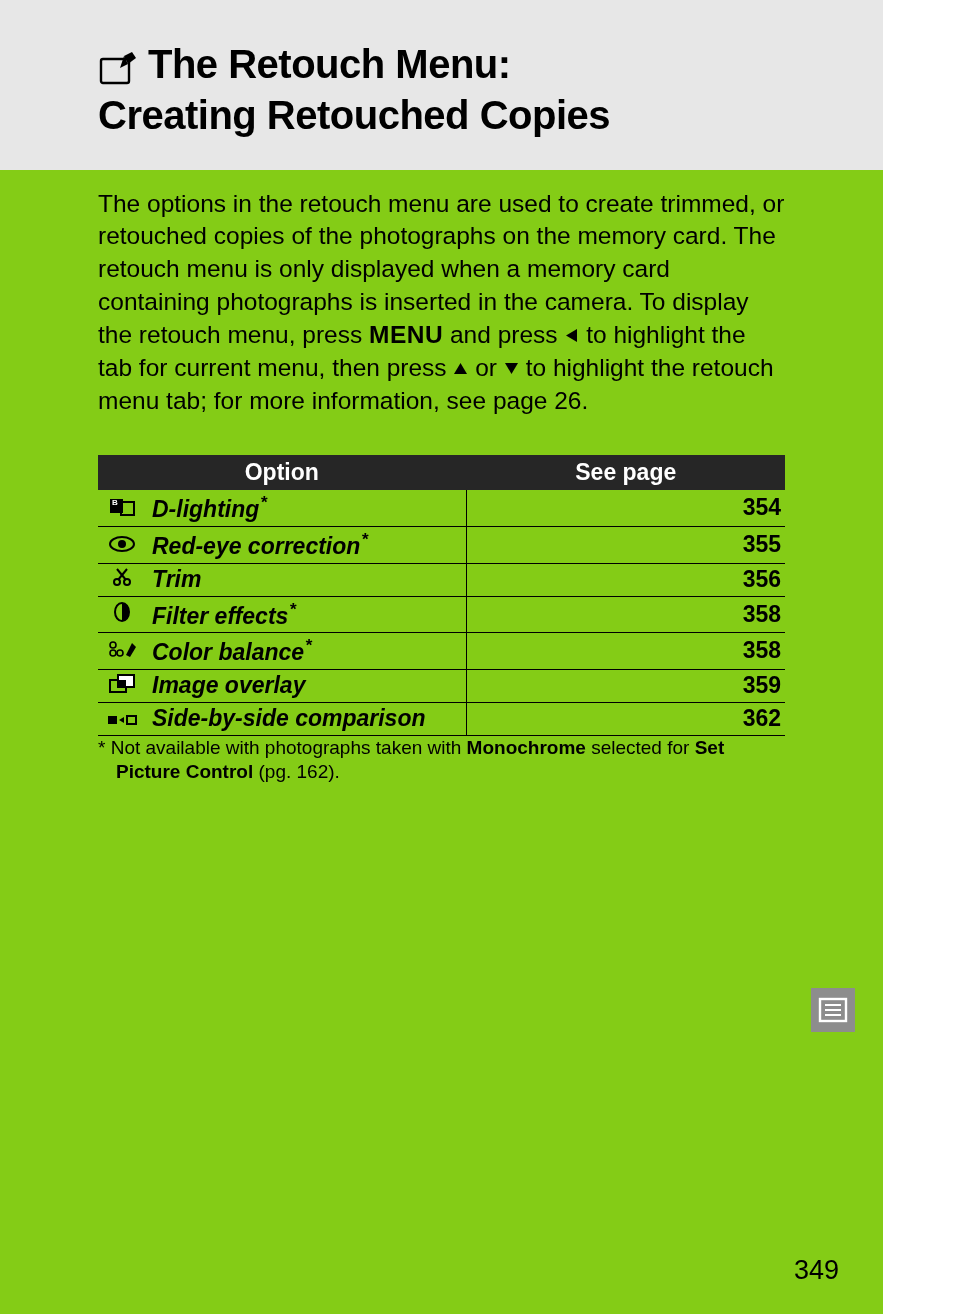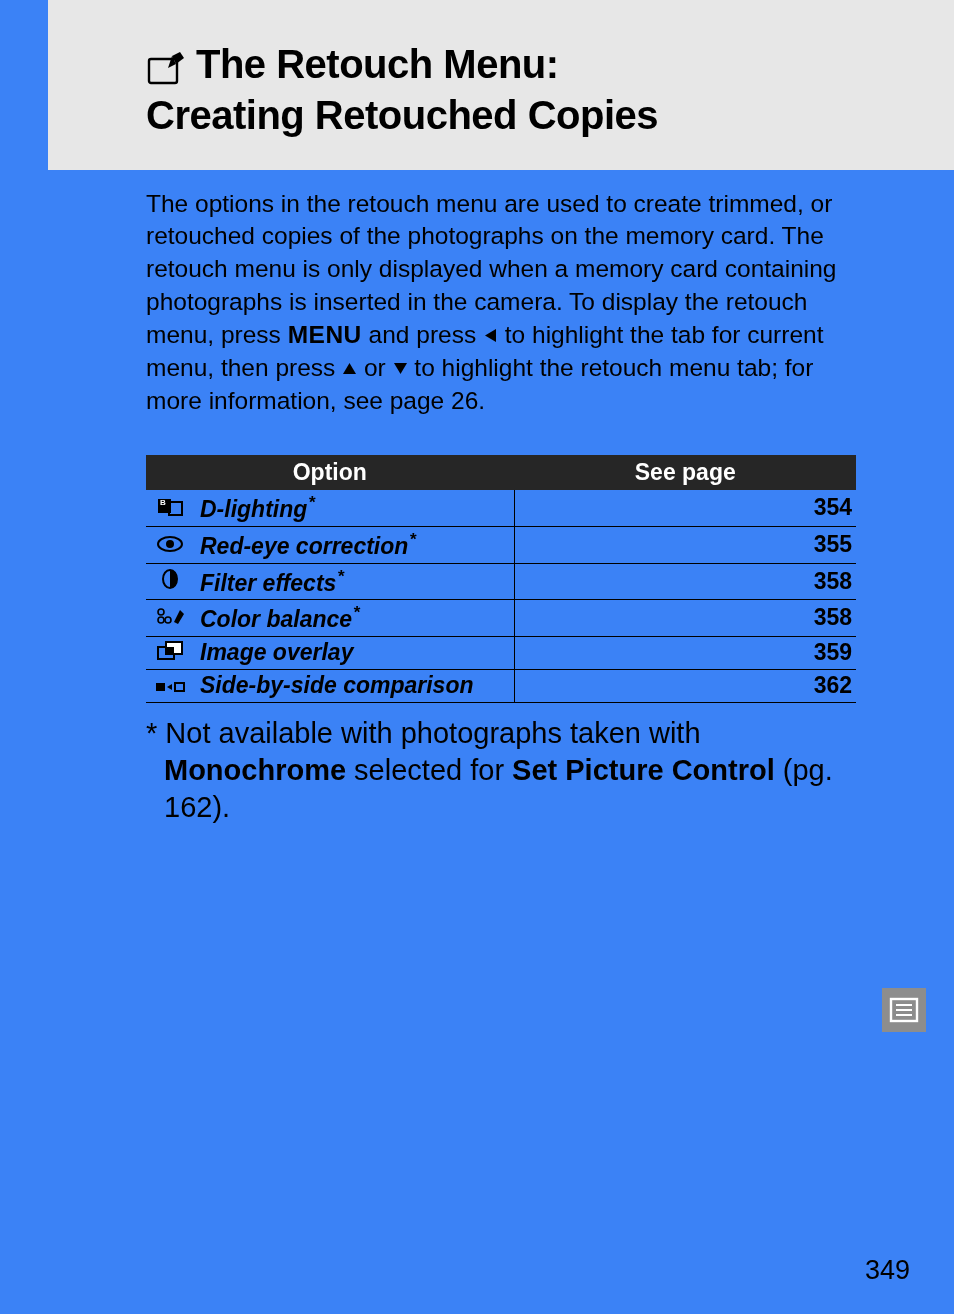--- a/index.html
+++ b/index.html
@@ -1,17 +1,17 @@
 <!DOCTYPE html>
 <html><head>
 <meta charset="utf-8">
 <style>
   * { box-sizing: border-box; margin: 0; padding: 0; }
   html, body { width: 954px; background: #fff; font-family: "Myriad Pro", "Segoe UI", Arial, sans-serif; color: #000; }
-  .page { width: 954px; min-height: 1314px; position: relative; background: #3b82f6; padding-left: 48px; }
+  .page { width: 883px; min-height: 1314px; position: relative; background: #84cc16; }
   .header-band {
     background: #e7e7e7;
     padding: 40px 60px 30px 98px;
   }
   .heading {
     font-size: 40px;
     line-height: 1.22;
     font-weight: 700;
     letter-spacing: -0.5px;
     display: block;
@@ -70,23 +70,23 @@
     text-align: right;
     font-weight: 700;
   }
   .asterisk-sup {
     font-size: 0.75em;
     vertical-align: super;
     font-weight: 700;
     margin-left: 1px;
   }
   .footnote {
-    font-size: 29px;
+    font-size: 19px;
     line-height: 1.28;
-    margin-top: 12px;
+    margin-top: 0;
     padding-left: 18px;
     text-indent: -18px;
   }
   .footnote b { font-weight: 700; }
   .tab-badge {
     position: absolute;
     right: 28px;
     top: 988px;
     width: 44px; height: 44px;
     background: #8d8d8d;
@@ -149,20 +149,30 @@
         </tr>
         <tr>
           <td class="icon-cell"><span><svg width="26" height="16" viewBox="0 0 26 16">
                   <ellipse cx="13" cy="8" rx="12" ry="7" fill="none" stroke="#000" stroke-width="2"></ellipse>
                   <circle cx="13" cy="8" r="4" fill="#000"></circle>
                 </svg></span></td>
           <td class="label-cell"><span>Red-eye correction</span><span class="asterisk-sup">*</span></td>
           <td class="page-cell">355</td>
         </tr>
         <tr>
+          <td class="icon-cell"><span><svg width="20" height="20" viewBox="0 0 20 20">
+                  <circle cx="5" cy="15" r="3" fill="none" stroke="#000" stroke-width="2"></circle>
+                  <circle cx="15" cy="15" r="3" fill="none" stroke="#000" stroke-width="2"></circle>
+                  <line x1="6" y1="13" x2="15" y2="2" stroke="#000" stroke-width="2"></line>
+                  <line x1="14" y1="13" x2="5" y2="2" stroke="#000" stroke-width="2"></line>
+                </svg></span></td>
+          <td class="label-cell"><span>Trim</span></td>
+          <td class="page-cell">356</td>
+        </tr>
+        <tr>
           <td class="icon-cell"><span><svg width="18" height="20" viewBox="0 0 18 20">
                   <ellipse cx="9" cy="10" rx="7" ry="9" fill="none" stroke="#000" stroke-width="2"></ellipse>
                   <path d="M9 1 A7 9 0 0 1 9 19 Z" fill="#000"></path>
                 </svg></span></td>
           <td class="label-cell"><span>Filter effects</span><span class="asterisk-sup">*</span></td>
           <td class="page-cell">358</td>
         </tr>
         <tr>
           <td class="icon-cell"><span><svg width="28" height="20" viewBox="0 0 28 20">
                   <circle cx="5" cy="6" r="3" fill="none" stroke="#000" stroke-width="1.6"></circle>

